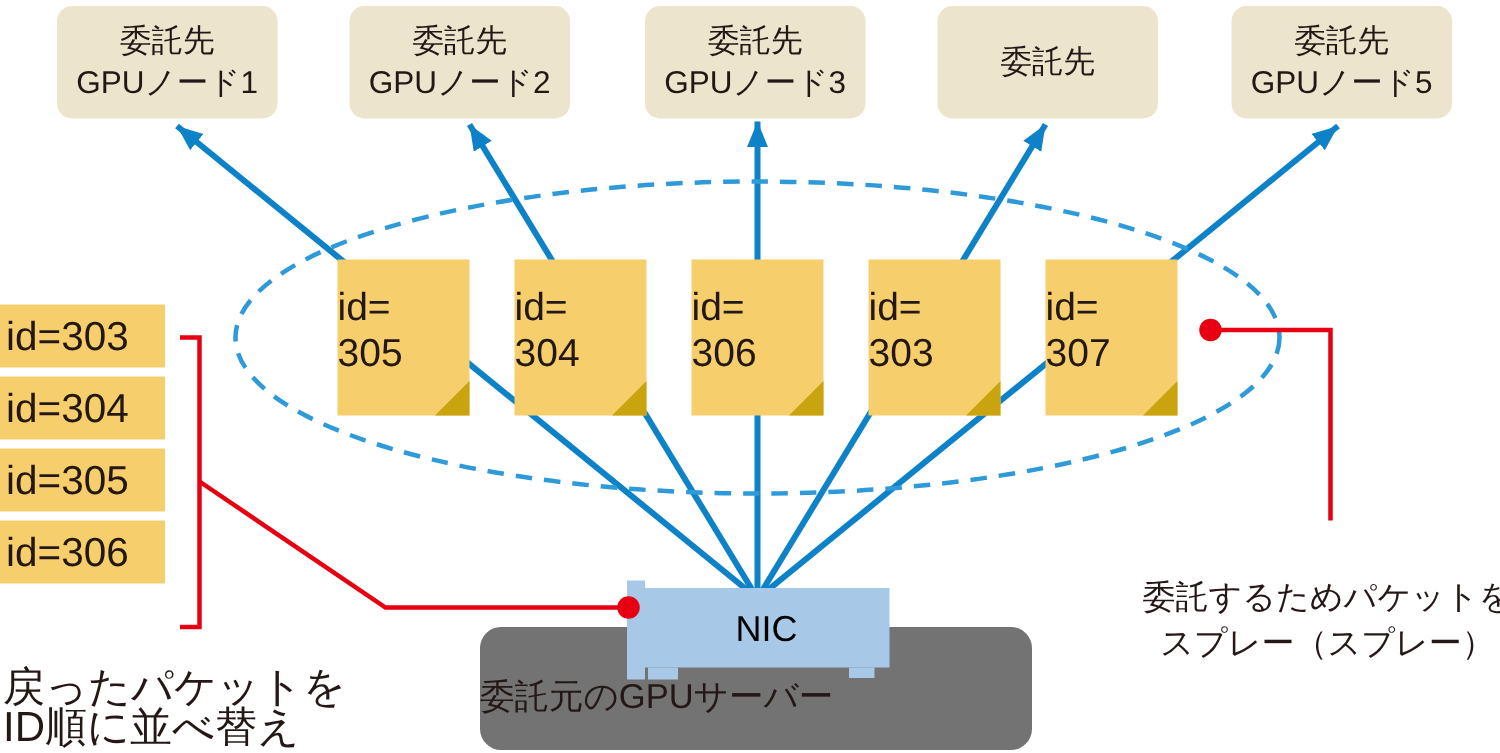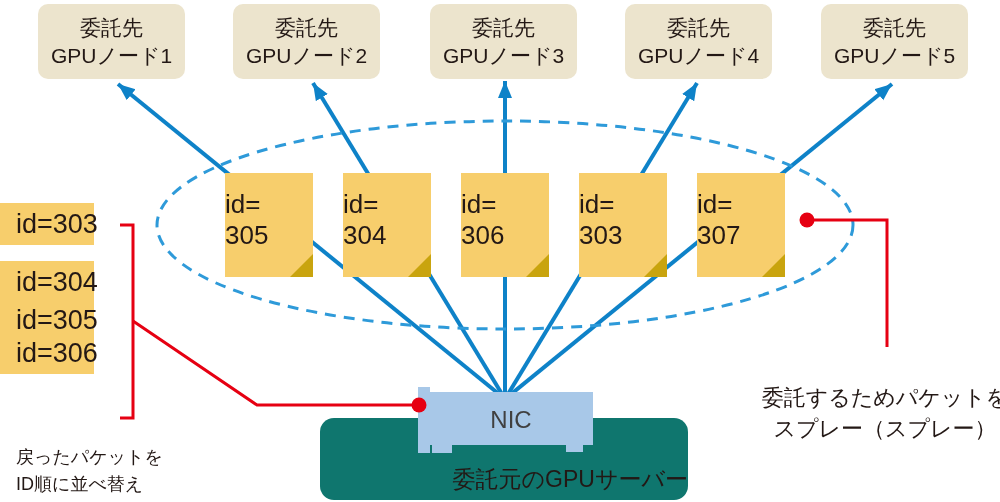--- a/index.html
+++ b/index.html
@@ -25,38 +25,38 @@
   .doc{
     position:absolute;top:173px;width:88px;height:104px;background:#F7CE6C;
     z-index:2;text-align:left;font-size:26px;line-height:31px;padding-top:16px;
     box-sizing:border-box;
   }
   .doc::after{
     content:"";position:absolute;right:0;bottom:0;width:0;height:0;
     border-bottom:23px solid #C9A40E;border-left:23px solid transparent;
   }
   .idrow{
-    position:absolute;left:0;width:94px;height:42px;background:#F7CE6C;
-    z-index:2;font-size:27px;line-height:42px;padding-left:16px;box-sizing:border-box;
+    position:absolute;left:0;width:110px;height:42px;background:#F7CE6C;
+    z-index:2;font-size:27px;line-height:42px;padding-left:4px;box-sizing:border-box;
   }
   .note-left{
-    position:absolute;left:2px;top:444px;z-index:2;font-size:18px;line-height:27px;margin-left:14px;
+    position:absolute;left:2px;top:444px;z-index:2;font-size:28px;line-height:27px;
   }
   .note-right{
     position:absolute;left:760px;top:351px;width:250px;z-index:2;
     font-size:22px;line-height:31px;text-align:center;
   }
   .nic-label{
     position:absolute;left:430px;top:406px;width:162px;z-index:4;
-    text-align:center;font-size:24px;line-height:28px;color:#404040;
+    text-align:center;font-size:24px;line-height:28px;color:#000000;
   }
   .server{
-    position:absolute;left:320px;top:418px;width:368px;height:82px;background:#0f766e;
-    border-radius:14px;z-index:2;display:flex;align-items:flex-end;justify-content:flex-end;
-    box-sizing:border-box;padding-bottom:5px;font-size:23px;
+    position:absolute;left:320px;top:418px;width:368px;height:82px;background:#737373;
+    border-radius:14px;z-index:2;display:flex;align-items:flex-end;justify-content:flex-start;
+    box-sizing:border-box;padding-bottom:20px;font-size:23px;
   }
 </style>
 </head>
 <body>
 
 <div class="stage">
 
   <svg class="layer bottom" viewBox="0 0 1000 502">
     <defs>
       <marker id="ah" markerUnits="userSpaceOnUse" markerWidth="20" markerHeight="16" refX="17" refY="7" orient="auto">
@@ -78,21 +78,20 @@
   <div class="node" style="left:233px">
     <span>委託先</span>
     <span>GPUノード2</span>
   </div>
   <div class="node" style="left:430px">
     <span>委託先</span>
     <span>GPUノード3</span>
   </div>
   <div class="node" style="left:625px">
     <span>委託先</span>
-    <span>GPUノード4</span>
   </div>
   <div class="node" style="left:821px">
     <span>委託先</span>
     <span>GPUノード5</span>
   </div>
 
   <div class="doc" style="left:225px">
     <span>id=</span><br>
     <span>305</span>
   </div>
@@ -109,27 +108,27 @@
     <span>303</span>
   </div>
   <div class="doc" style="left:697px">
     <span>id=</span><br>
     <span>307</span>
   </div>
 
   <div class="idrow" style="top:203px">
     <span>id=303</span>
   </div>
-  <div class="idrow" style="top:261px">
+  <div class="idrow" style="top:251px">
     <span>id=304</span>
   </div>
   <div class="idrow" style="top:299px">
     <span>id=305</span>
   </div>
-  <div class="idrow" style="top:332px">
+  <div class="idrow" style="top:347px">
     <span>id=306</span>
   </div>
 
   <div class="note-left">
     <span>戻ったパケットを</span><br>
     <span>ID順に並べ替え</span>
   </div>
 
   <div class="note-right">
     <br>

